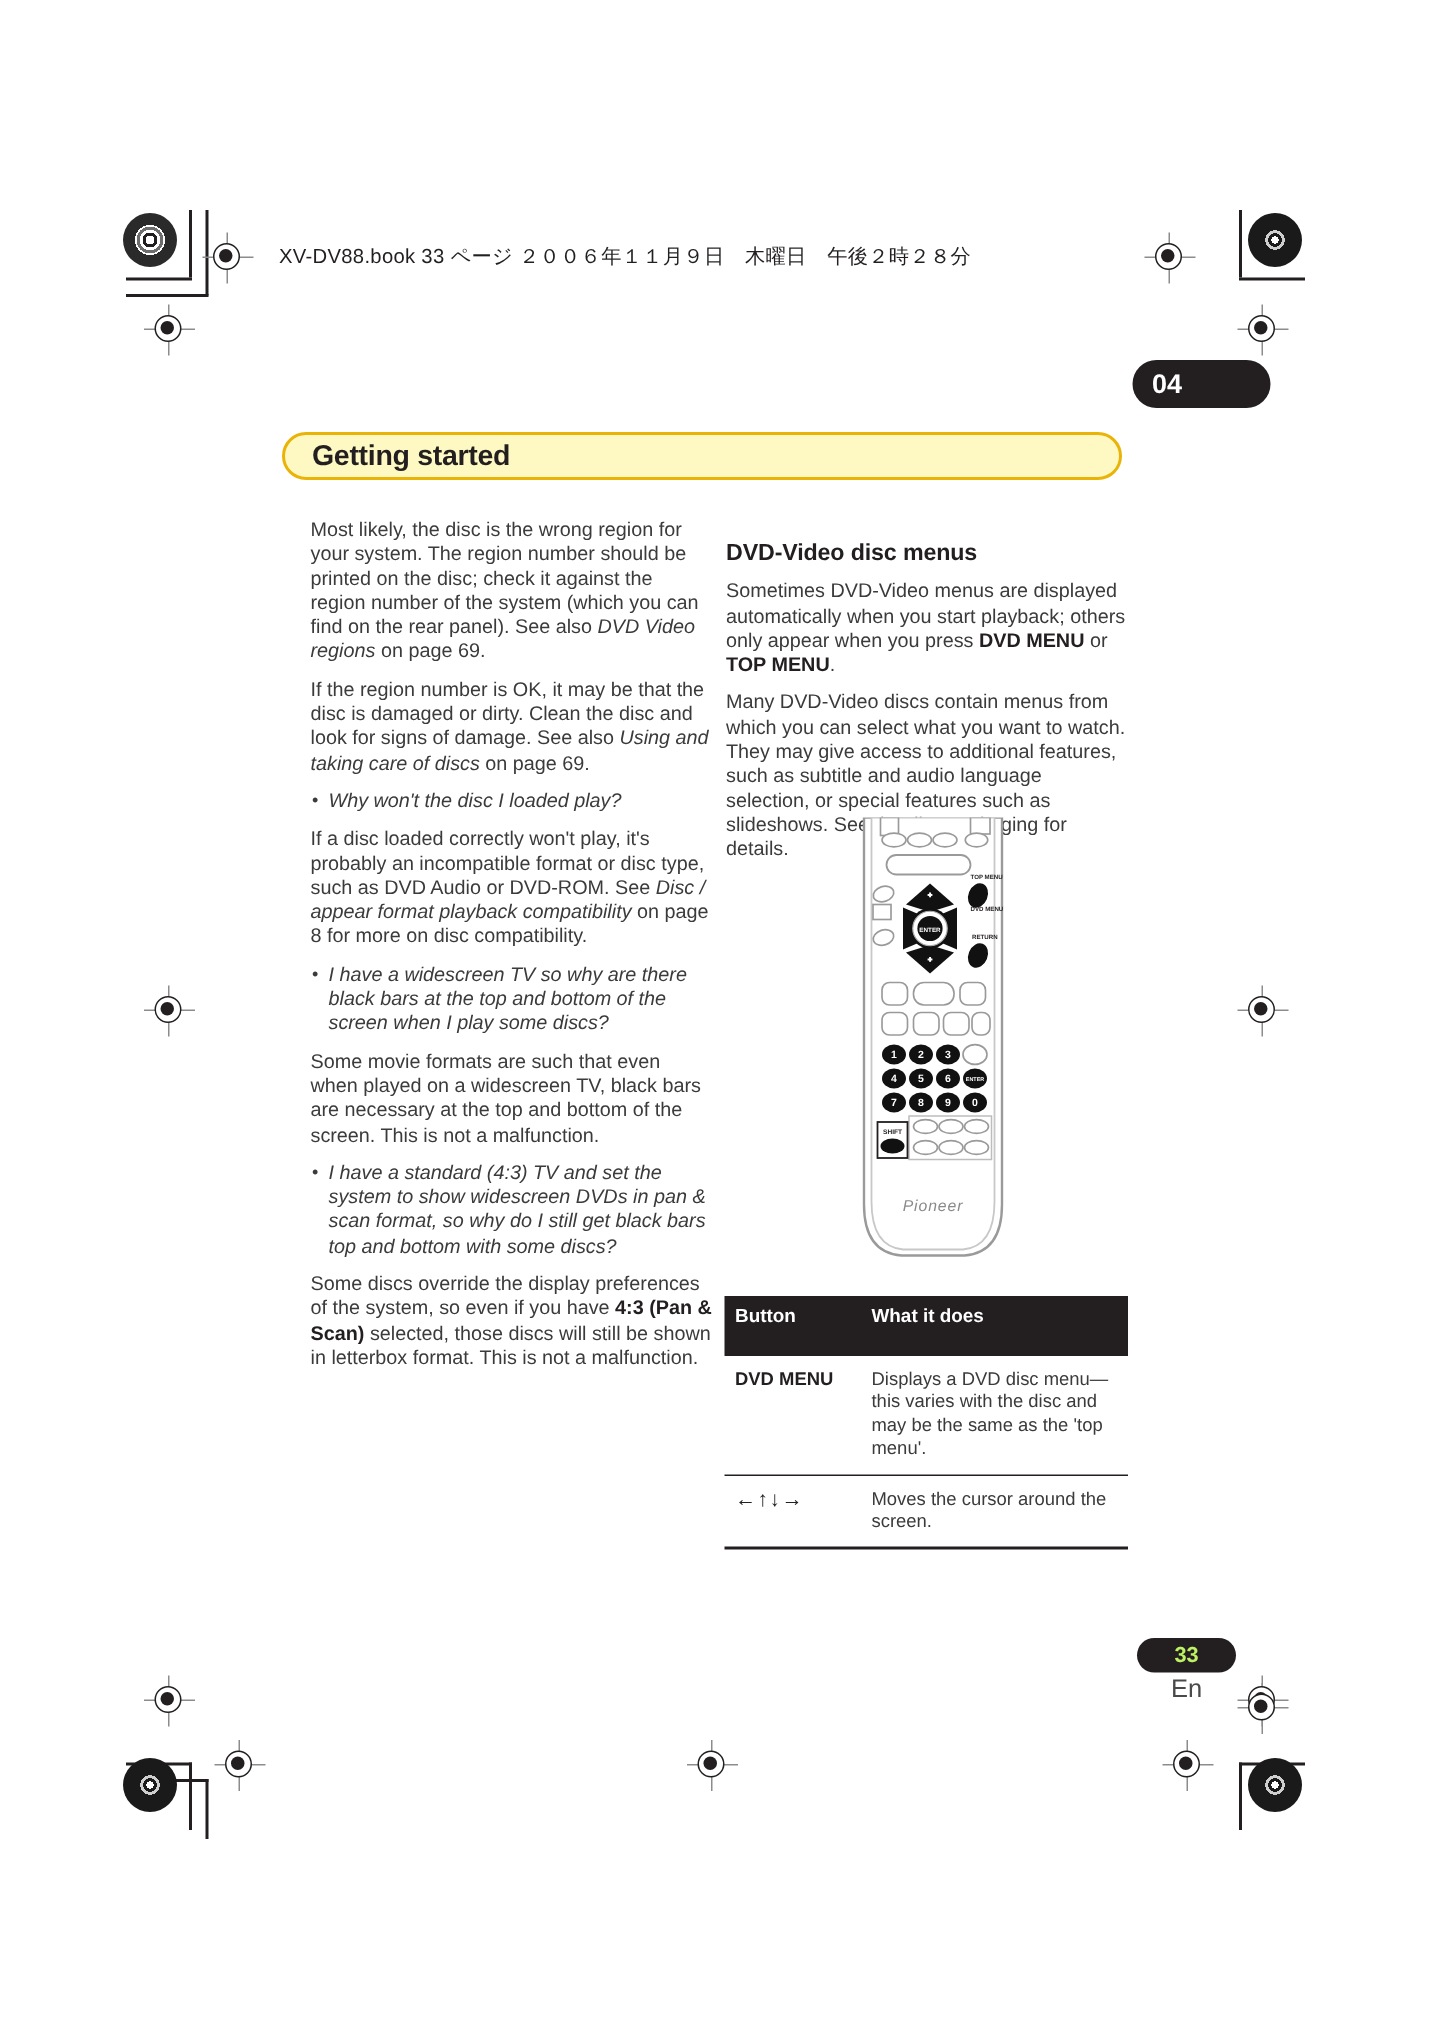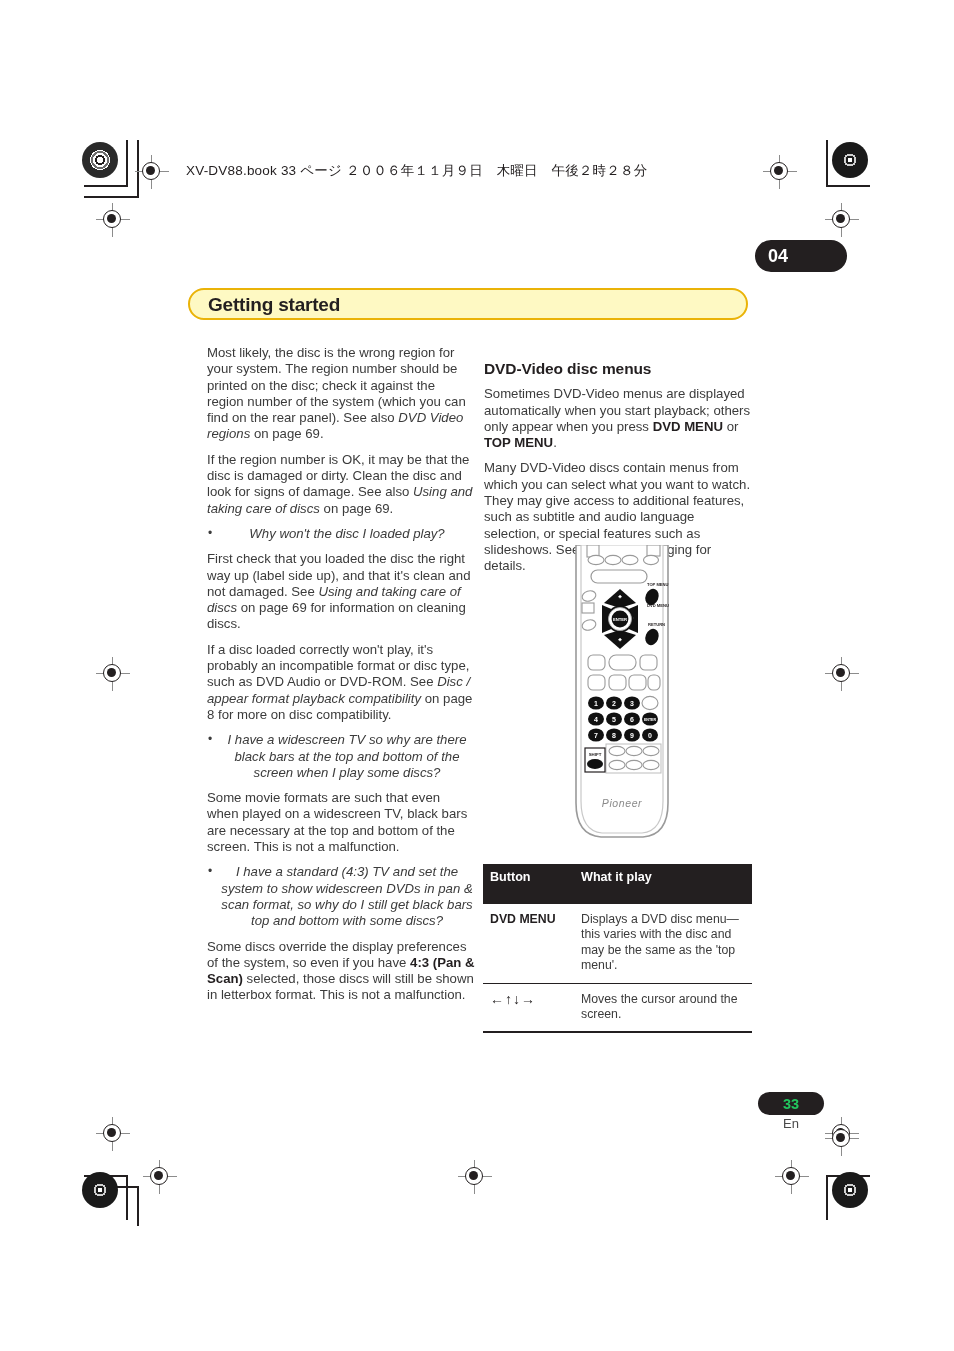--- a/index.html
+++ b/index.html
@@ -144,21 +144,20 @@
     margin: 0 0 9px 0;
   }
   .col .it { font-style: italic; }
   .col .bd { font-weight: bold; color: #231f20; }
 
   .bullet {
     position: relative;
     padding-left: 12px;
     font-style: italic;
     margin: 0 0 9px 0;
-    text-align: center;
   }
   .bullet:before {
     content: "\2022";
     position: absolute;
     left: 1px;
     top: -1px;
     font-style: normal;
     font-size: 12px;
     color: #3b3b3b;
   }
@@ -223,34 +222,34 @@
 
   
   .page-pill {
     position: absolute;
     left: 758px;
     top: 1092px;
     width: 66px;
     height: 23px;
     background: #231f20;
     border-radius: 12px;
-    color: #22c55e;
+    color: #bef264;
     font-size: 14.5px;
     font-weight: bold;
     display: flex;
     align-items: center;
     justify-content: center;
   }
   .page-lang {
     position: absolute;
     left: 758px;
     top: 1116px;
     width: 66px;
     text-align: center;
-    font-size: 13px;
+    font-size: 17px;
     color: #4a4a4a;
   }
 </style>
 </head>
 <body>
 
 <div class="crop-l" style="left:84px; top:185px; width:44px; height:1.6px; background:#231f20;"></div>
 <div class="crop-l" style="left:126px; top:140px; width:1.6px; height:45px; background:#231f20;"></div>
 <div class="crop-l" style="left:84px; top:196px; width:55px; height:1.6px; background:#231f20;"></div>
 <div class="crop-l" style="left:137px; top:140px; width:1.6px; height:57px; background:#231f20;"></div>
@@ -340,21 +339,20 @@
 <div class="chapter-badge">04</div>
 
 <div class="col col-left">
 
   <p><span>Most likely, the disc is the wrong region for your system. The region number should be printed on the disc; check it against the region number of the system (which you can find on the rear panel). See also </span><span class="it">DVD Video regions</span><span> on page 69.</span></p>
 
   <p><span>If the region number is OK, it may be that the disc is damaged or dirty. Clean the disc and look for signs of damage. See also </span><span class="it">Using and taking care of discs</span><span> on page 69.</span></p>
 
   <p class="bullet"><span>Why won't the disc I loaded play?</span></p>
 
-  <p><span>First check that you loaded the disc the right way up (label side up), and that it's clean and not damaged. See </span><span class="it">Using and taking care of discs</span><span> on page 69 for information on cleaning discs.</span></p>
 
   <p><span>If a disc loaded correctly won't play, it's probably an incompatible format or disc type, such as DVD Audio or DVD-ROM. See </span><span class="it">Disc / appear format playback compatibility</span><span> on page 8 for more on disc compatibility.</span></p>
 
   <p class="bullet"><span>I have a widescreen TV so why are there black bars at the top and bottom of the screen when I play some discs?</span></p>
 
   <p>Some movie formats are such that even when played on a widescreen TV, black bars are necessary at the top and bottom of the screen. This is not a malfunction.</p>
 
   <p class="bullet"><span>I have a standard (4:3) TV and set the system to show widescreen DVDs in pan &amp; scan format, so why do I still get black bars top and bottom with some discs?</span></p>
 
   <p><span>Some discs override the display preferences of the system, so even if you have </span><span class="bd">4:3 (Pan &amp; Scan)</span><span> selected, those discs will still be shown in letterbox format. This is not a malfunction.</span></p>
@@ -466,21 +464,21 @@
   <ellipse cx="39" cy="219" rx="8" ry="5" fill="#111111"></ellipse>
 
   <text x="66" y="262" font-family="Liberation Sans, sans-serif" font-size="10.5" font-style="italic" fill="#8a8a8a" text-anchor="middle" letter-spacing="0.6">Pioneer</text>
 </svg>
 </div>
 
 <table class="btn-table">
   <thead>
     <tr>
       <th class="c1">Button</th>
-      <th>What it play</th>
+      <th>What it does</th>
     </tr>
   </thead>
   <tbody>
     <tr>
       <td class="c1">DVD MENU</td>
       <td>Displays a DVD disc menu—this varies with the disc and may be the same as the 'top menu'.</td>
     </tr>
     <tr class="last">
       <td class="c1 arrow-cell">←↑↓→</td>
       <td>Moves the cursor around the screen.</td>

